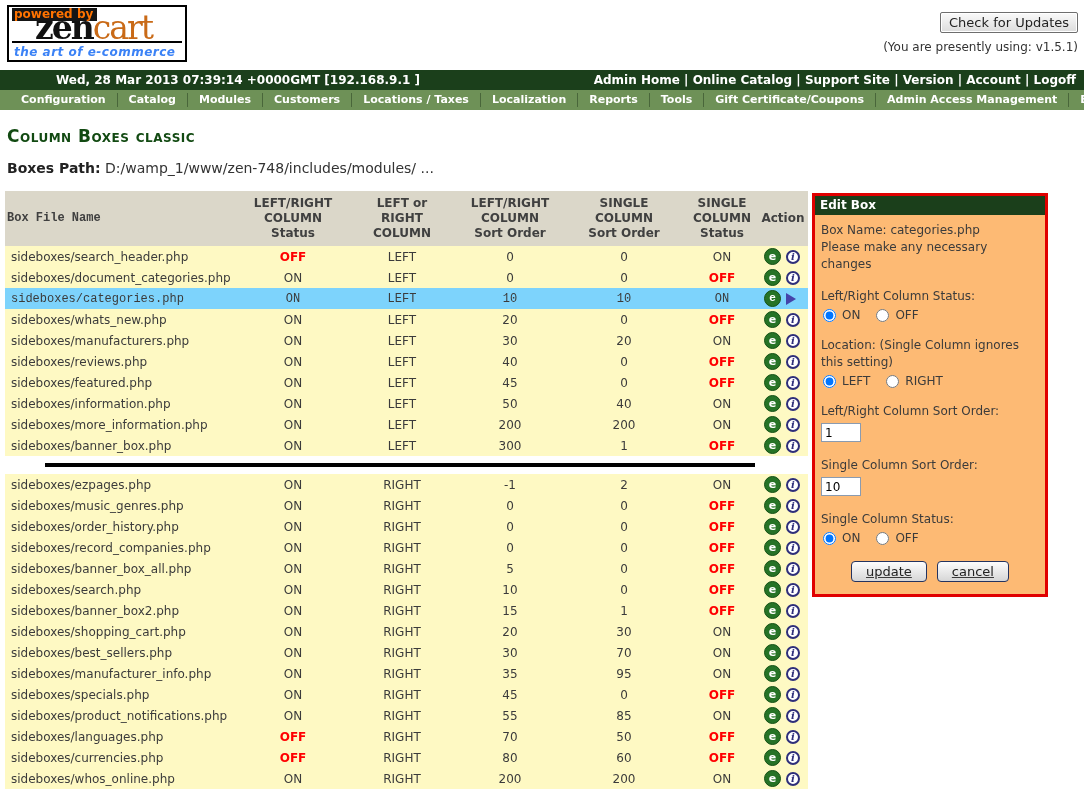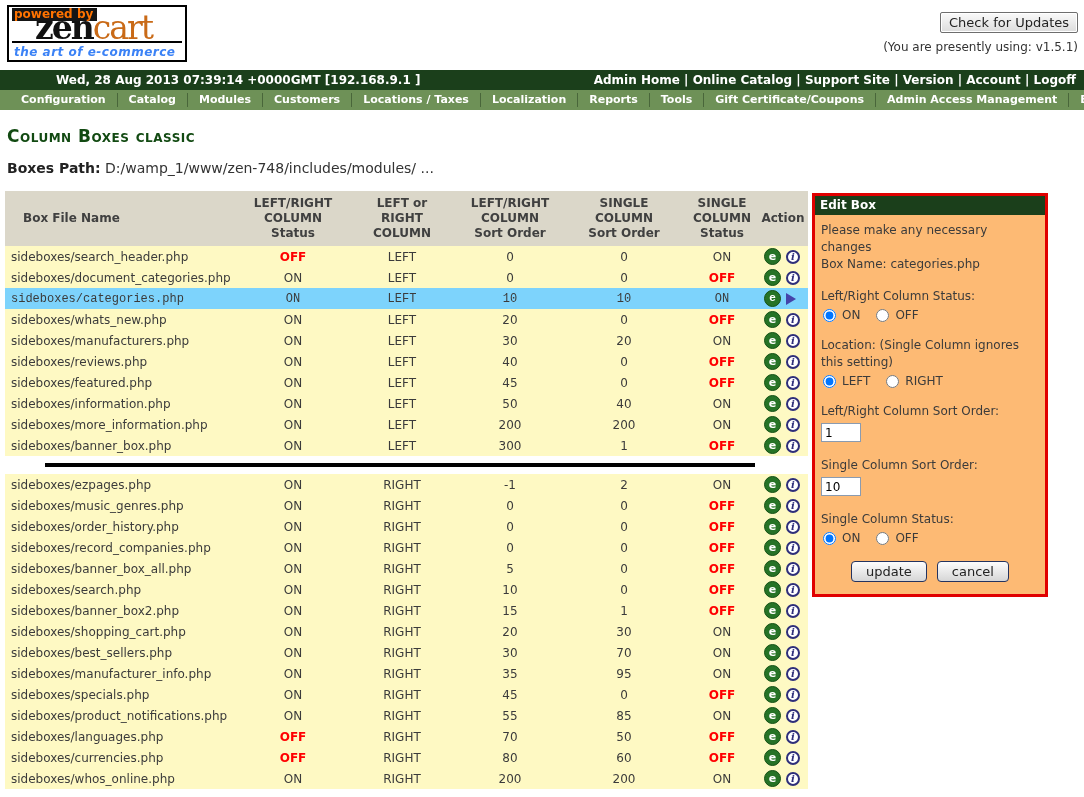--- a/index.html
+++ b/index.html
@@ -40,21 +40,21 @@
   h1.page-title { color:#124a12; font-variant:small-caps; font-size:17px; font-weight:bold;
     margin:16px 0 0 7px; letter-spacing:0.5px; }
   .boxes-path { font-size:14px; margin:14px 0 0 7px; color:#333; }
   .boxes-path b { color:#222; }
 
   
   .tbl { margin:15px 0 0 5px; width:803px; font-size:12px; }
   .tbl-header { display:flex; background:#dbd7c9; color:#404040; font-weight:bold;
     padding:5px 0; align-items:center; }
   .hcell { text-align:center; white-space:pre-line; line-height:15px; }
-  .hcell.left { text-align:left; padding-left:18px; }
+  .hcell.left { text-align:left; padding-left:2px;font-family:Liberation Mono, monospace; }
   .c0 { width:235px; } .c1 { width:106px; } .c2 { width:112px; } .c3 { width:104px; }
   .c4 { width:124px; } .c5 { width:72px; }  .c6 { width:50px; }
   .trow { display:flex; height:21px; align-items:center; background:#fef9c3; }
   .trow.selected { background:#7dd3fc;font-family:Liberation Mono, monospace; }
   .tcell { text-align:center; }
   .tcell.name { text-align:left; padding-left:6px; white-space:nowrap; overflow:hidden; }
   .off { color:#f00; font-weight:bold; }
   .action { display:flex; align-items:center; gap:5px; padding-left:6px; }
   .e-icon { width:17px; height:17px; border-radius:50%; background:#267326; color:#fff;
     border:1px solid #155115; font-size:11px; font-weight:bold; line-height:15px;
@@ -74,21 +74,21 @@
   .edit-box-title { background:#1b3f1b; color:#fff; font-weight:bold; font-size:12px;
     padding:2px 5px; line-height:15px; }
   .edit-box-body { padding:7px 6px 12px 6px; font-size:12px; color:#3b3b3b; }
   .eb-line { line-height:17px; }
   .field { margin-top:15px; }
   .radio-row { display:flex; align-items:center; gap:4px; margin-top:3px; }
   .radio-row input[type=radio] { width:13px; height:13px; margin:0 2px 0 2px; cursor:pointer; }
   .radio-row .opt { margin-right:10px; }
   .txt-input { width:40px; height:19px; font-size:12px; font-family:"DejaVu Sans", sans-serif;
     border:1px solid #8a9bb0; background:#fff; padding:1px 3px; margin-top:3px; display:block; }
-  .btn-row { display:flex; justify-content:center; gap:10px; margin-top:16px; }
+  .btn-row { display:flex; justify-content:center; gap:10px; margin-top:16px;text-decoration:underline; }
   .form-btn { font-family:"DejaVu Sans", sans-serif; font-size:13px; color:#222;
     padding:2px 14px; border:1px solid #24335f; border-radius:4px;
     background:linear-gradient(#fdfdfd,#d6d6d6); cursor:pointer; }
 </style>
 </head>
 <body>
 
 <div class="page">
 
   <div class="top-header">
@@ -98,21 +98,21 @@
       <div class="logo-rule"></div>
       <div class="tagline">the art of e-commerce</div>
     </div>
     <div class="header-right">
       <button class="win-btn">Check for Updates</button>
       <div class="version-note">(You are presently using: v1.5.1)</div>
     </div>
   </div>
 
   <div class="date-bar">
-    <span class="date-text">Wed, 28 Aug 2013 07:39:14 +0000GMT [192.168.9.1 ]</span>
+    <span class="date-text">Wed, 28 Mar 2013 07:39:14 +0000GMT [192.168.9.1 ]</span>
     <span class="admin-links" id="admin-links"><span class="lnk">Admin Home</span>  |  <span class="lnk">Online Catalog</span>  |  <span class="lnk">Support Site</span>  |  <span class="lnk">Version</span>  |  <span class="lnk">Account</span>  |  <span class="lnk">Logoff</span></span>
   </div>
 
   <div class="nav-bar" id="nav-bar">
       <span class="nav-item">Configuration</span>
       <span class="nav-item">Catalog</span>
       <span class="nav-item">Modules</span>
       <span class="nav-item">Customers</span>
       <span class="nav-item">Locations / Taxes</span>
       <span class="nav-item">Localization</span>
@@ -447,22 +447,22 @@
         <div class="action c6">
           <span class="e-icon">e</span>
           <span class="i-icon">i</span>
         </div>
       </div>
     </div>
 
   <div class="edit-box">
     <div class="edit-box-title">Edit Box</div>
     <div class="edit-box-body">
+      <div class="eb-line">Box Name: categories.php</div>
       <div class="eb-line">Please make any necessary changes</div>
-      <div class="eb-line">Box Name: categories.php</div>
 
       <div class="field">
         <div class="eb-line">Left/Right Column Status:</div>
         <div class="radio-row">
           <input type="radio" name="lr_status" checked="" style="">
           <span class="opt">ON</span>
           <input type="radio" name="lr_status" style="">
           <span class="opt">OFF</span>
         </div>
       </div>

